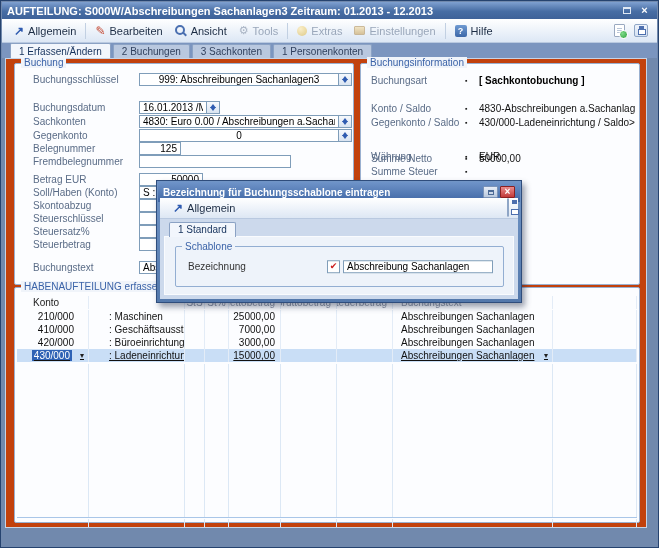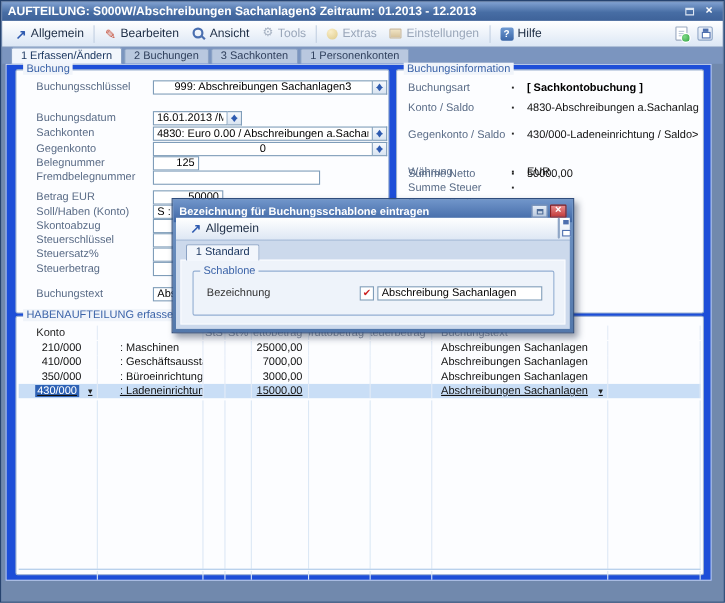--- a/index.html
+++ b/index.html
@@ -49,21 +49,21 @@
   .floppy::after{content:"";position:absolute;bottom:1px;left:3px;width:6px;height:4px;border:1px solid #4d6fae;background:#fff;}
 
   
   .tabstrip{position:absolute;top:42px;left:1px;right:1px;height:15px;background:#7b95bf;
     display:flex;align-items:flex-end;padding-left:8px;}
   .tab{font-size:10px;padding:1px 8px 1px;background:#b9c8df;color:#2f3f5c;border:1px solid #8ba2c4;
     border-bottom:none;margin-right:2px;border-radius:2px 2px 0 0;white-space:nowrap;}
   .tab.active{background:#f2f6fc;color:#16325c;position:relative;z-index:2;padding-top:2px;}
 
   
-  .content{position:absolute;left:4px;right:11px;top:57px;bottom:19px;background:#1d4ed8;border:1px solid #c7d4e6;}
+  .content{position:absolute;left:4px;right:11px;top:57px;bottom:19px;background:#c2410c;border:1px solid #c7d4e6;}
   .panel{position:absolute;background:#fcfdff;border:1px solid #9ab0d0;border-radius:2px;}
   .panel-label{position:absolute;top:-7px;left:6px;background:#f0f4fa;padding:0 3px;font-size:10px;color:#3b63a8;white-space:nowrap;}
 
   #panel-buchung{left:8px;top:4px;width:340px;height:222px;}
   #panel-info{left:354px;top:4px;right:6px;height:222px;}
   #panel-aufteilung{left:8px;top:228px;right:6px;bottom:4px;}
 
   
   .f-row{position:absolute;left:18px;right:6px;height:14px;display:flex;align-items:center;}
   .f-label{width:106px;font-size:10px;color:#5a6c87;flex-shrink:0;white-space:nowrap;}
@@ -285,21 +285,21 @@
     </div>
 
     <div class="panel" id="panel-info">
       <span class="panel-label">Buchungsinformation</span>
 
       <div class="i-row" style="top:10px">
         <span class="i-label">Buchungsart</span>
         <span class="i-bullet"></span>
         <span class="i-value bold">[ Sachkontobuchung ]</span>
       </div>
-      <div class="i-row" style="top:28px">
+      <div class="i-row" style="top:38px">
         <span class="i-label">Konto / Saldo</span>
         <span class="i-bullet"></span>
         <span class="i-value">4830-Abschreibungen a.Sachanlagen ( / Saldo&gt;&gt; 0.00 €</span>
       </div>
       <div class="i-row" style="top:52px">
         <span class="i-label">Gegenkonto / Saldo</span>
         <span class="i-bullet"></span>
         <span class="i-value">430/000-Ladeneinrichtung / Saldo&gt;&gt; 0.00 €</span>
       </div>
       <div class="i-row" style="top:86px">
@@ -357,21 +357,21 @@
         <span class="c"></span>
           <span class="c"></span>
         <span class="c netto">7000,00</span>
         <span class="c"></span>
           <span class="c"></span>
         <span class="c text">Abschreibungen Sachanlagen</span>
         <span class="c"></span>
       </div>
 
       <div class="trow" style="top:48px">
-        <span class="c nr">350/000</span>
+        <span class="c nr">420/000</span>
         <span class="c name">: Büroeinrichtung</span>
         <span class="c"></span>
           <span class="c"></span>
         <span class="c netto">3000,00</span>
         <span class="c"></span>
           <span class="c"></span>
         <span class="c text">Abschreibungen Sachanlagen</span>
         <span class="c"></span>
       </div>
 

